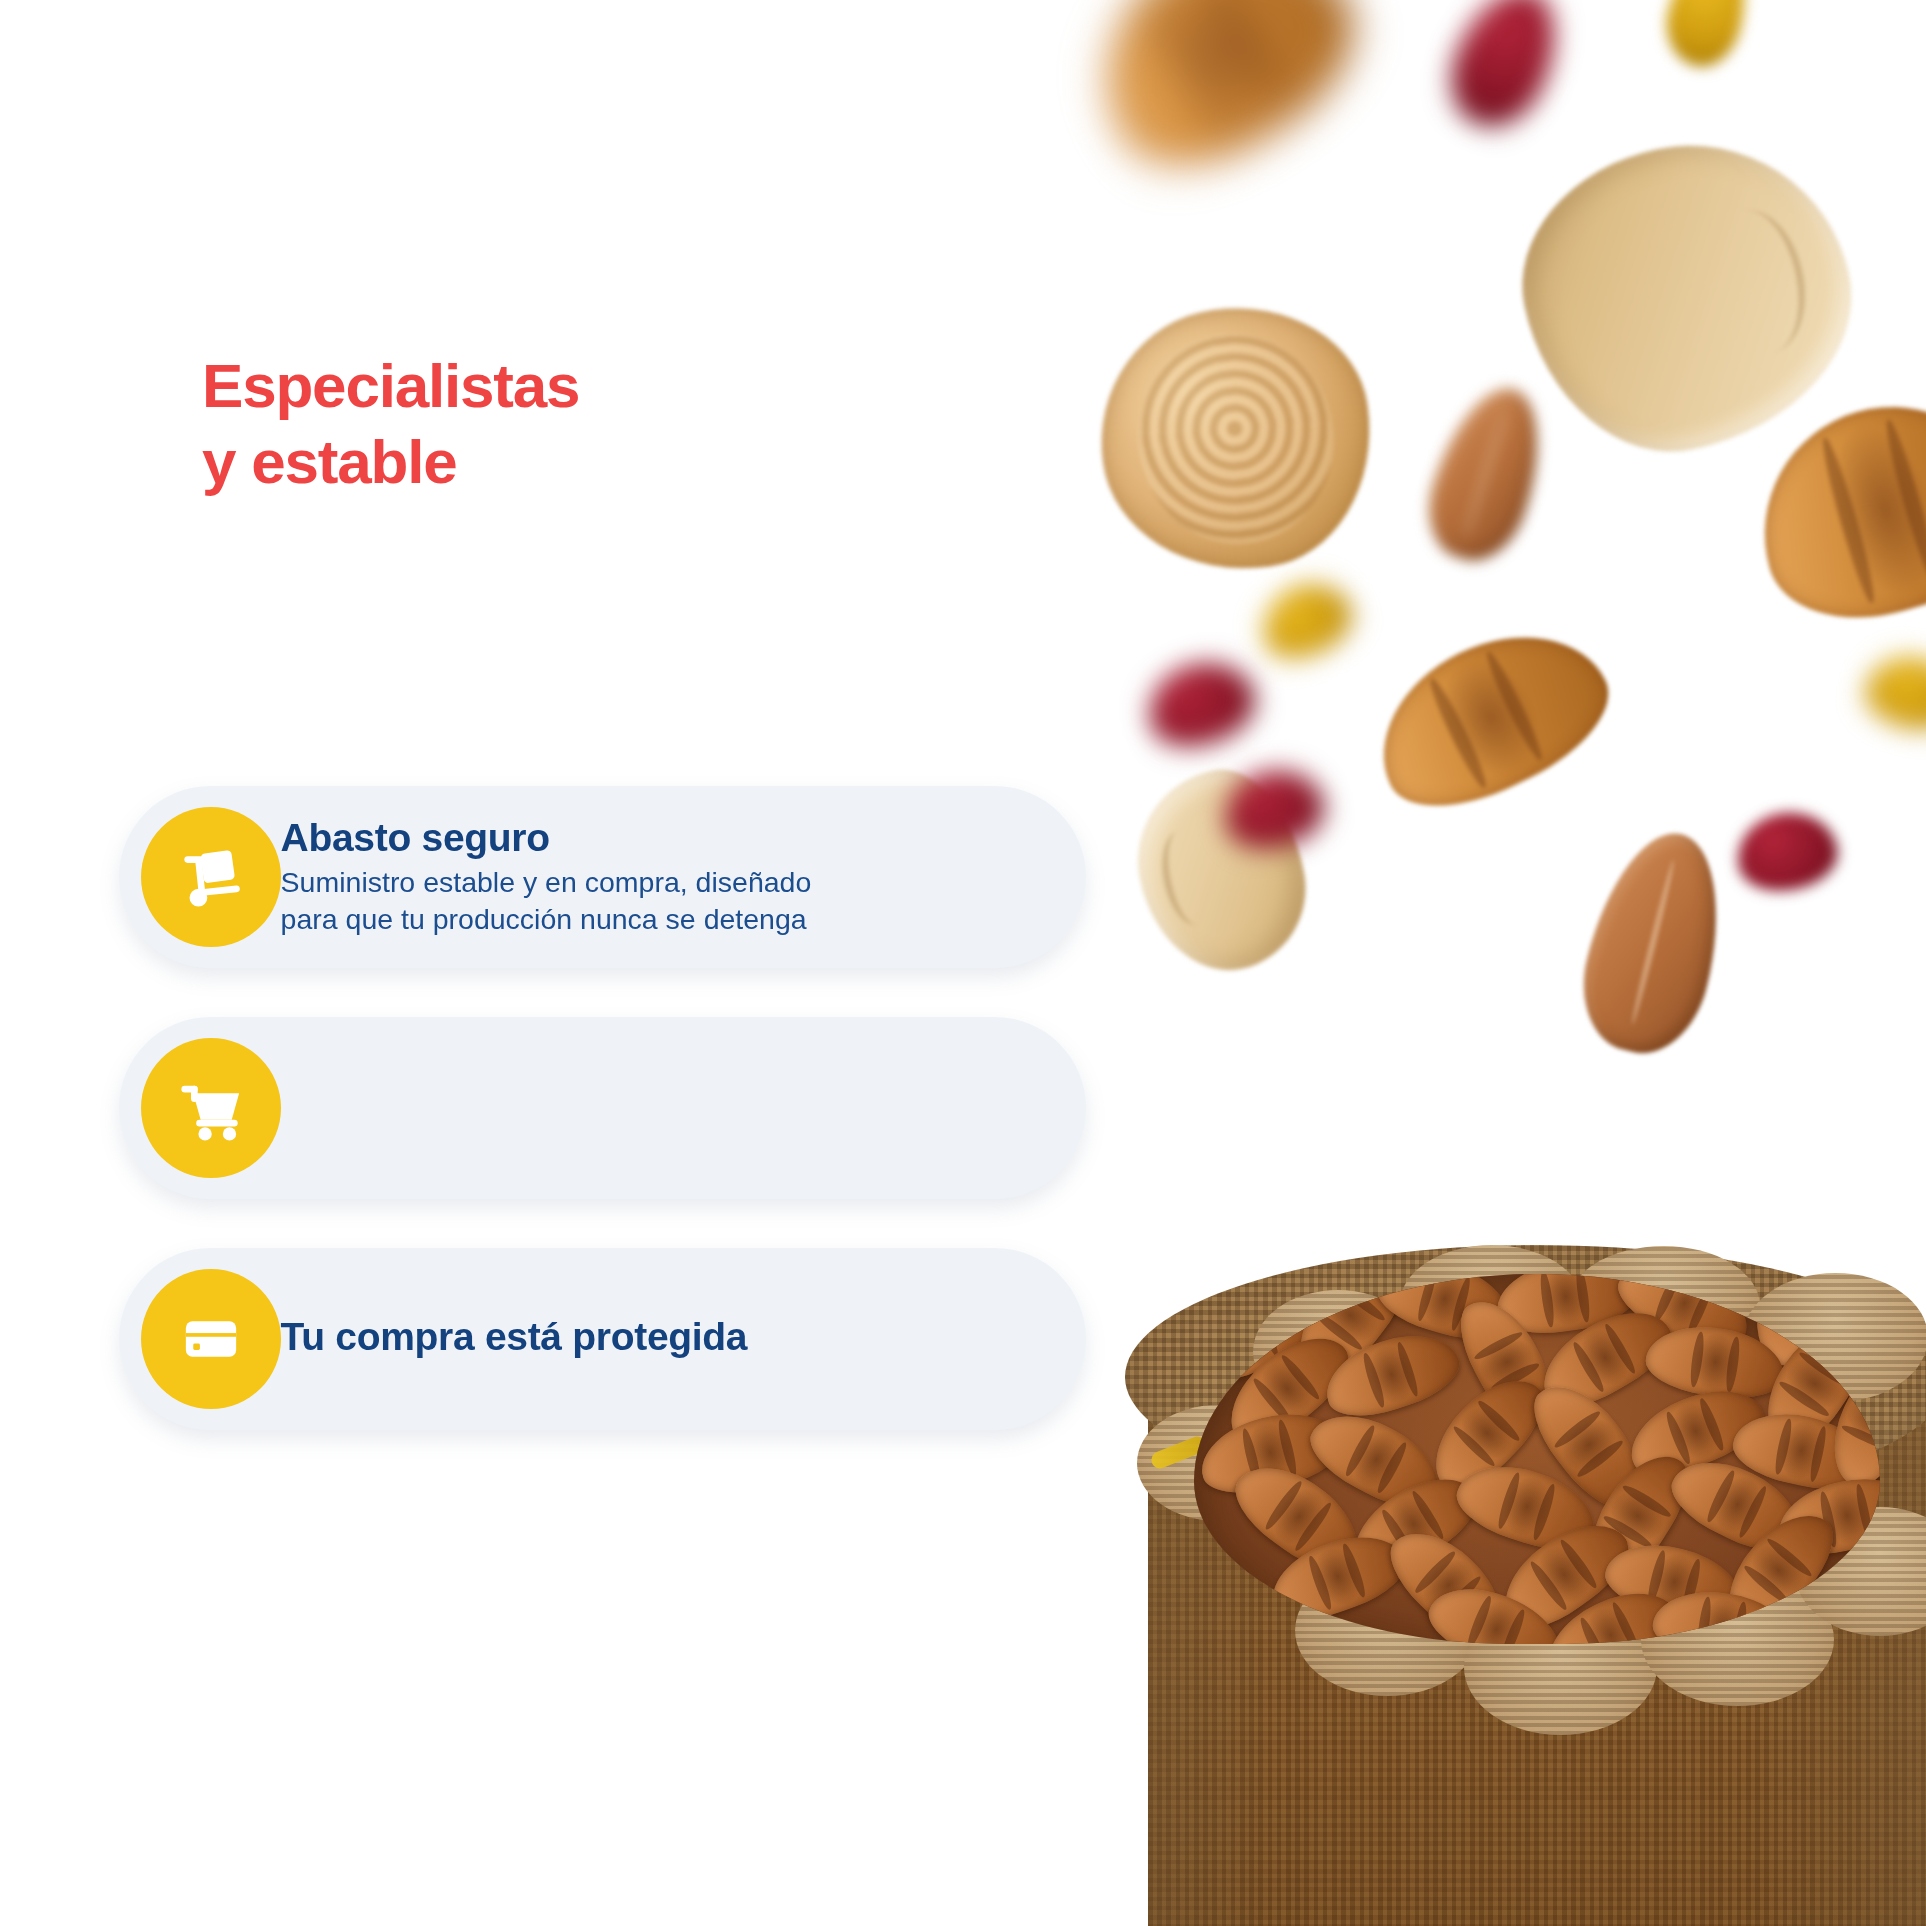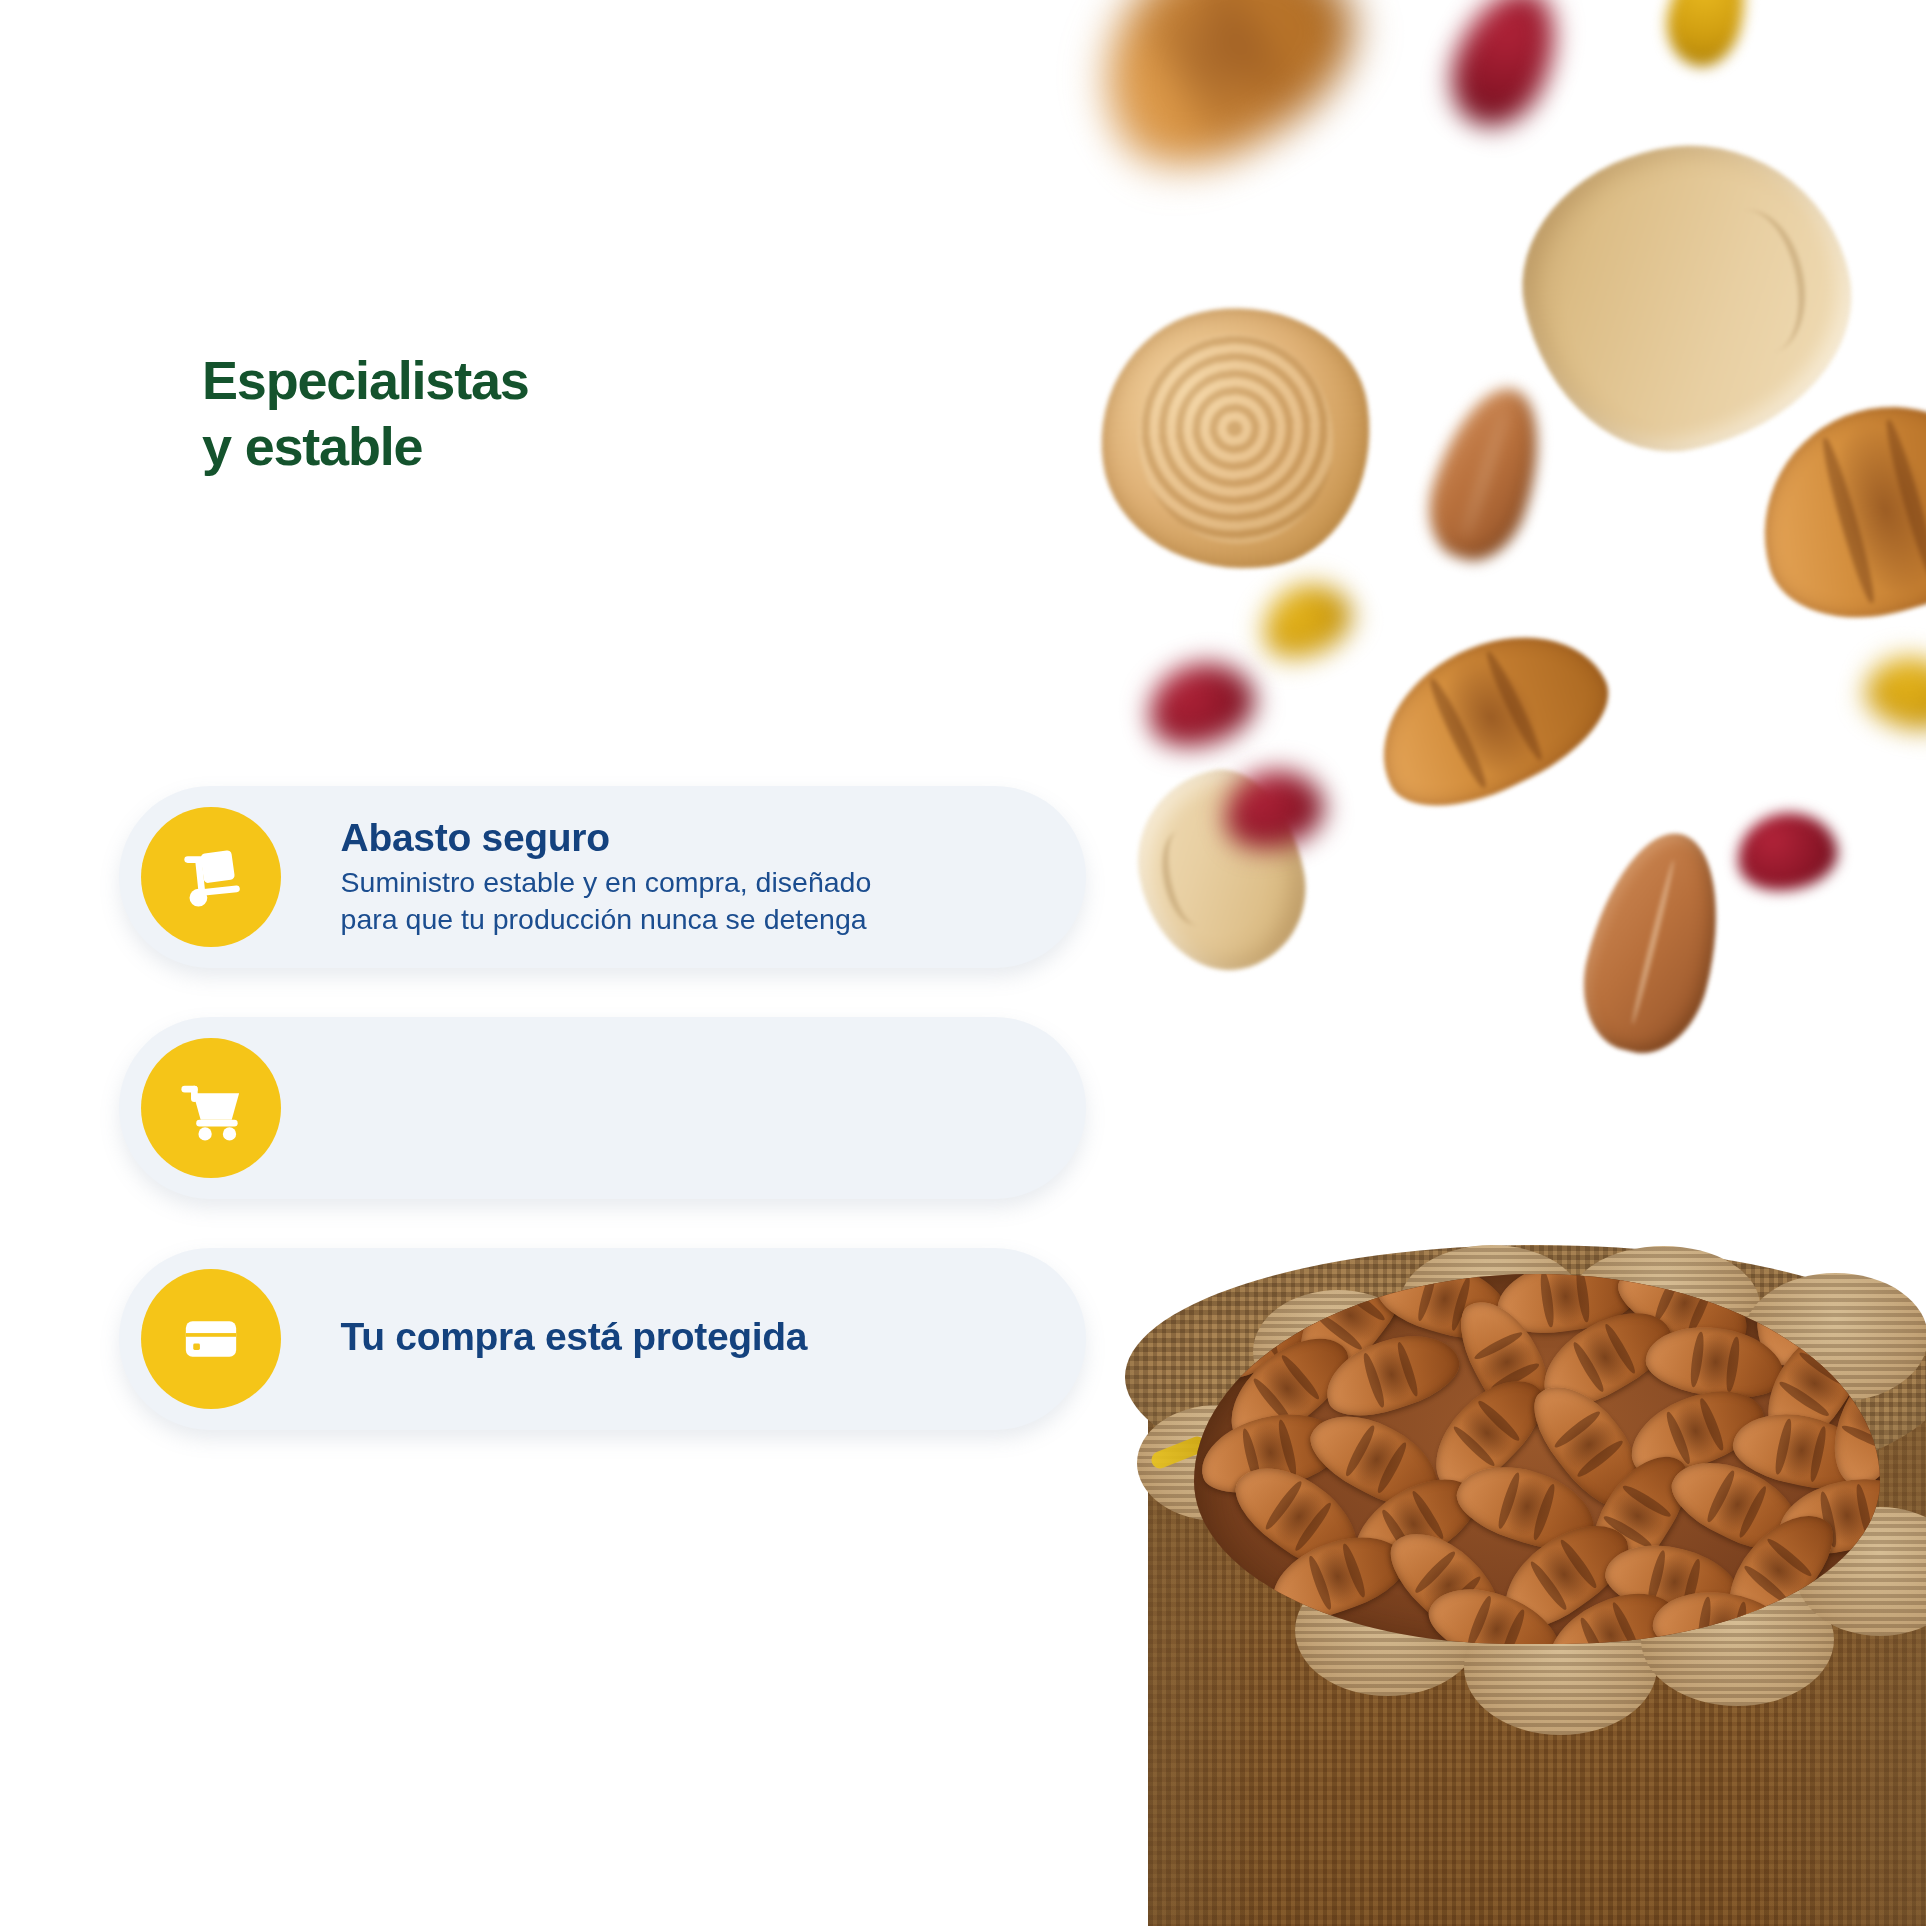--- a/index.html
+++ b/index.html
@@ -152,22 +152,22 @@
     position:absolute; left:48px; top:307px; width:57px; height:17px;
     background:linear-gradient(90deg,#e8c320,#d0a90f);
     border-radius:9.2px; transform:rotate(-22deg); opacity:.92;
   }
 
   
   .content { position:absolute; left:0; top:0; width:1117px; height:1926px; }
 
   .headline {
     position:absolute; left:202px; top:348px; width:871px;
-    color:#14532d;
-    font-size:54px;
+    color:#ef4444;
+    font-size:62px;
     font-weight:bold;
     line-height:1.22;
     letter-spacing:-1.2px;
   }
   .headline .hl-line { display:block; white-space:nowrap; }
 
   .cards { position:absolute; left:119px; top:786px; width:972px; }
 
   .feature-card {
     position:relative;
@@ -182,21 +182,21 @@
 
   .icon-circle {
     flex:0 0 auto;
     width:140px; height:140px; margin-left:21.6px;
     border-radius:50%;
     background:#F5C518;
     display:flex; align-items:center; justify-content:center;
   }
   .icon-circle svg { width:74px; height:74px; display:block; }
 
-  .card-text { margin-left:60px; }
+  .card-text { }
   .card-title {
     color:#14427E;
     font-size:39px;
     font-weight:bold;
     letter-spacing:-0.3px;
     line-height:1.12;
     margin-bottom:4.6px;
   }
   .card-sub {
     color:#1B4D8F;

